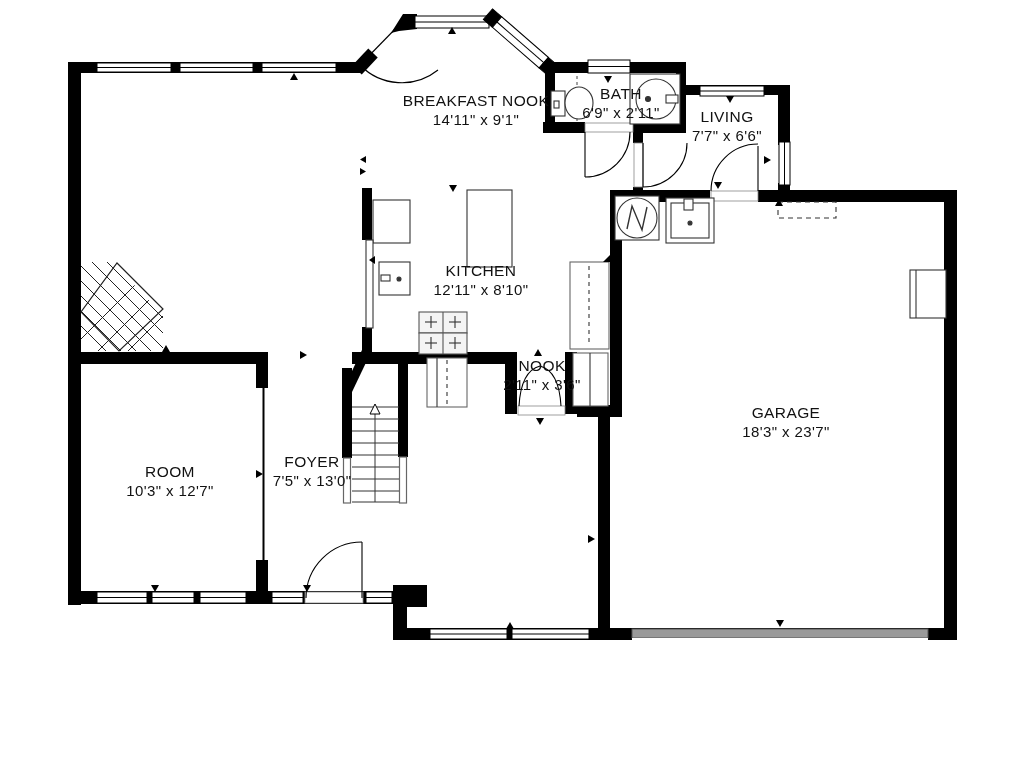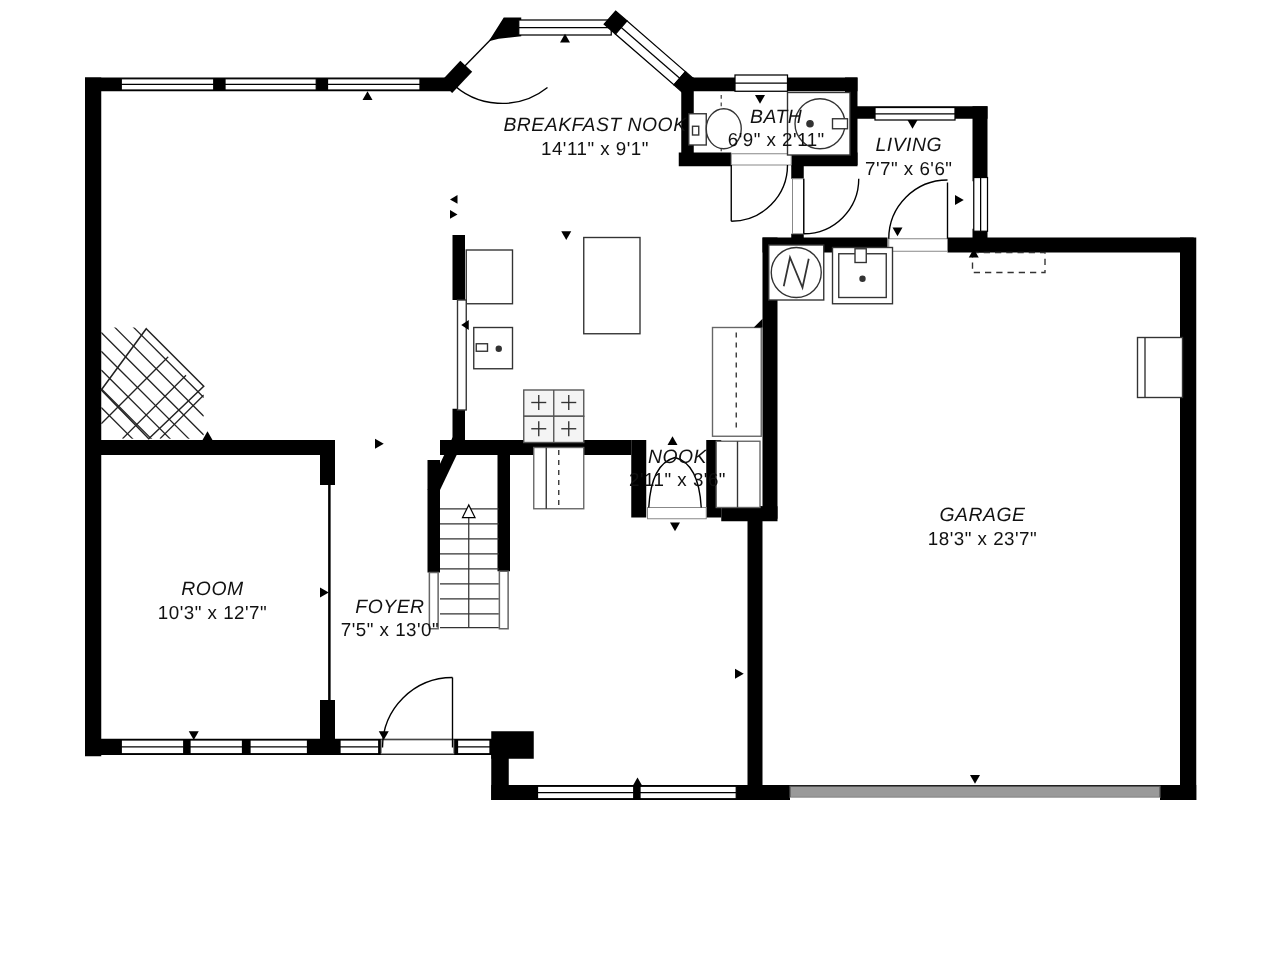--- a/index.html
+++ b/index.html
@@ -1,21 +1,21 @@
 <!DOCTYPE html>
 <html><head>
 <meta charset="utf-8">
 <style>
   html,body{margin:0;padding:0;background:#fff;}
   #plan-wrap{position:relative;width:1024px;height:768px;background:#fff;overflow:hidden;
     font-family:"Liberation Sans", sans-serif;}
   svg{position:absolute;left:0;top:0;}
   .room-label{position:absolute;transform:translateX(-50%);text-align:center;
     color:#111;font-size:15px;line-height:19px;letter-spacing:.4px;white-space:nowrap;}
-  .room-label .rname{font-size:15.5px;font-style:italic;}
+  .room-label .rname{font-size:15.5px;}
   .room-label .rdims{font-size:15px;}
 </style>
 </head>
 <body>
 
 <div id="plan-wrap">
 <svg width="1024" height="768" viewBox="0 0 1024 768">
 
   <g fill="#000" stroke="none">
     <rect x="68" y="62" width="13" height="543"></rect>
@@ -309,29 +309,33 @@
     <div class="rdims">14'11" x 9'1"</div>
   </div>
   <div class="room-label" style="left:621px;top:84px">
     <div class="rname">BATH</div>
     <div class="rdims">6'9" x 2'11"</div>
   </div>
   <div class="room-label" style="left:727px;top:107px">
     <div class="rname">LIVING</div>
     <div class="rdims">7'7" x 6'6"</div>
   </div>
+  <div class="room-label" style="left:481px;top:261px">
+    <div class="rname">KITCHEN</div>
+    <div class="rdims">12'11" x 8'10"</div>
+  </div>
   <div class="room-label" style="left:542px;top:356px">
     <div class="rname">NOOK</div>
     <div class="rdims">2'11" x 3'6"</div>
   </div>
   <div class="room-label" style="left:786px;top:403px">
     <div class="rname">GARAGE</div>
     <div class="rdims">18'3" x 23'7"</div>
   </div>
   <div class="room-label" style="left:170px;top:462px">
     <div class="rname">ROOM</div>
     <div class="rdims">10'3" x 12'7"</div>
   </div>
-  <div class="room-label" style="left:312px;top:476px">
+  <div class="room-label" style="left:312px;top:452px">
     <div class="rname">FOYER</div>
     <div class="rdims">7'5" x 13'0"</div>
   </div>
 </div>
 
 </body></html>

